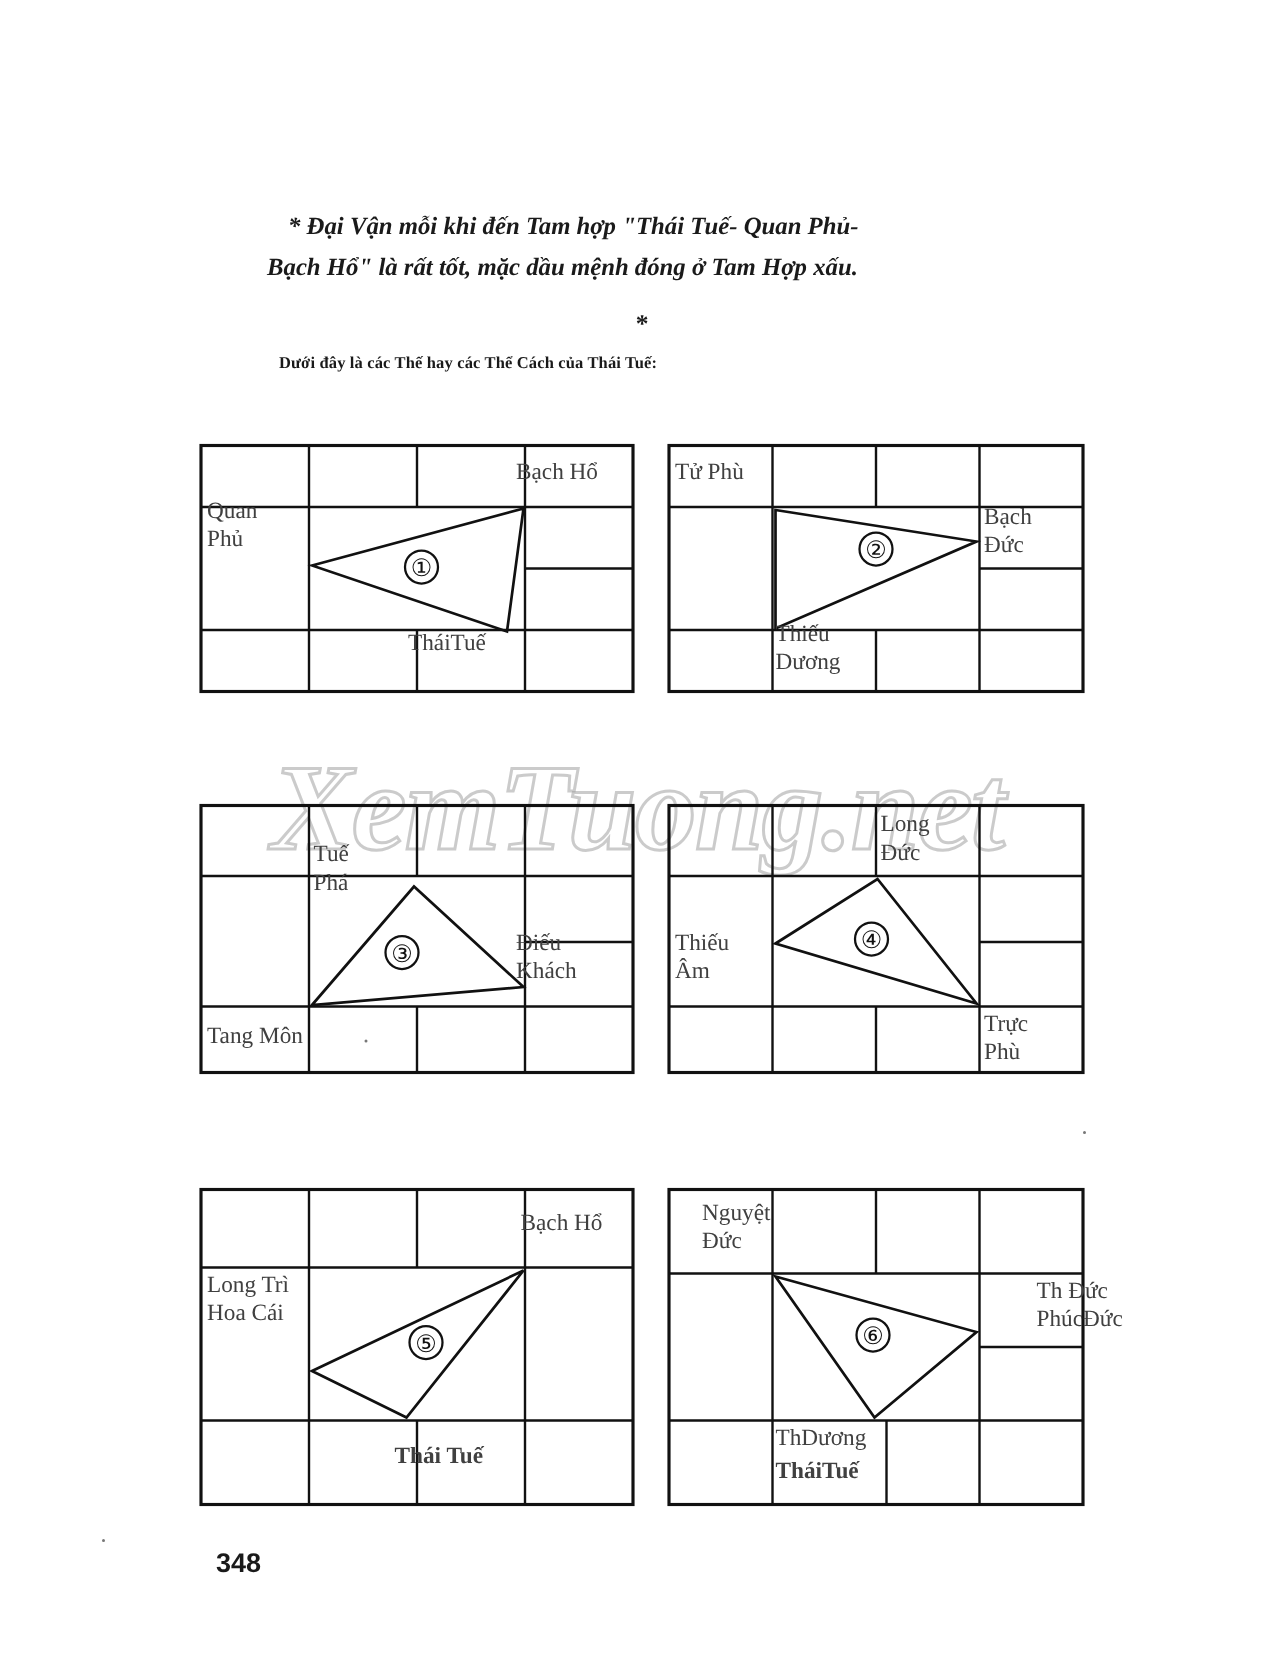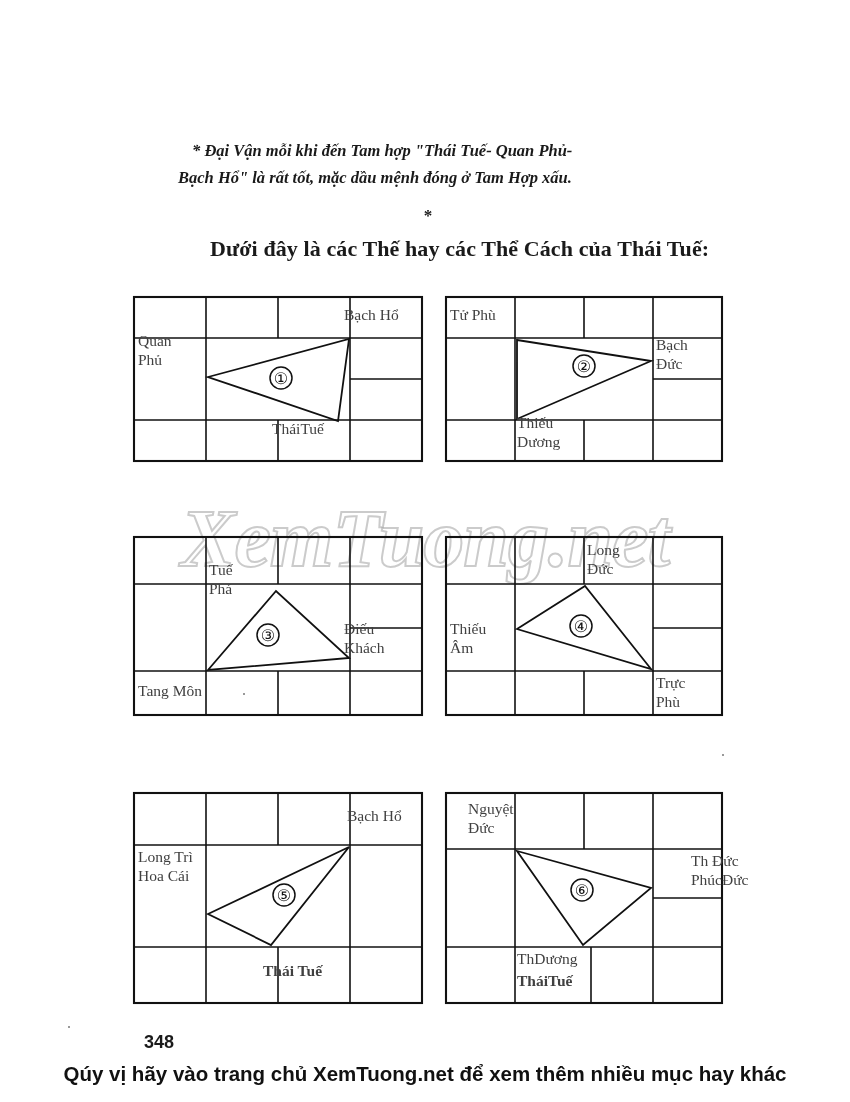--- a/index.html
+++ b/index.html
@@ -44,24 +44,23 @@
     top: 206px;
     width: 500px;
     text-align: center;
     font-size: 17px;
     font-weight: bold;
   }
   .lead {
     position: absolute;
     left: 186px;
     top: 236px;
-    font-size: 22px;
+    font-size: 11px;
     font-weight: bold;
     letter-spacing: .1px;
-    margin-left: 24px;
   }
 
   
   .watermark {
     position: absolute;
     left: 72px;
     top: 492px;
     width: 706px;
     text-align: center;
     font-family: "Liberation Serif", serif;
@@ -311,15 +310,14 @@
     <div class="lbl" style="left:211px; top:60px;margin-left:35px;">Th Đức
 PhúcĐức</div>
     <div class="lbl" style="left:72px; top:158px;">ThDương</div>
     <div class="lbl b" style="left:72px; top:180px;">TháiTuế</div>
   </div>
 
   <div class="dot" style="left:722px; top:754px;"></div>
   <div class="dot" style="left:68px; top:1026px;"></div>
 
   <div class="page-number">348</div>
-  <div class="footer-note">Qúy vị hãy vào trang chủ XemTuong.net để xem thêm nhiều mục hay khác</div>
 
 </div>
 
 </body></html>

